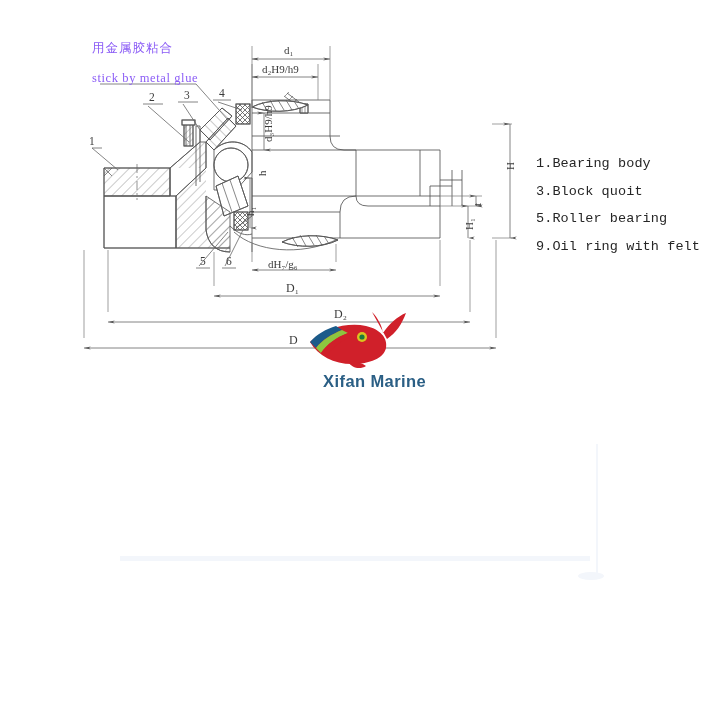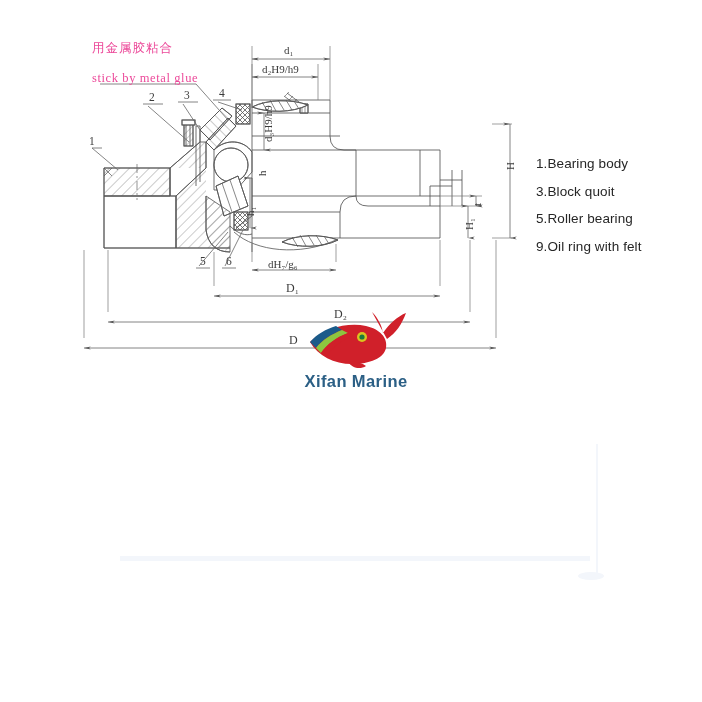--- a/index.html
+++ b/index.html
@@ -7,38 +7,38 @@
   body{
     width:702px;height:702px;position:relative;overflow:hidden;
     font-family:"Liberation Serif", serif;
     color:#2b2b2b;
   }
   #drawing-root{position:absolute;inset:0;}
   svg.sheet{position:absolute;left:0;top:0;width:702px;height:702px;display:block;}
 
   .legend{
     position:absolute;left:536px;top:150px;width:165px;
-    font-family:Liberation Sans, sans-serif;
+    font-family:Liberation Mono, monospace;
     font-size:13.5px;line-height:27.5px;color:#262626;
     letter-spacing:.1px;
   }
   .legend div{white-space:nowrap;}
 
   .brandwrap{position:absolute;left:286px;top:306px;width:140px;height:95px;}
   .brandwrap svg{display:block;}
   .brandtext{
-    position:absolute;left:0;top:66px;width:140px;text-align:center;
+    position:absolute;left:0;top:66px;width:140px;text-align:right;
     font-family:"Liberation Sans", sans-serif;
     font-weight:bold;font-size:16.5px;letter-spacing:.4px;
     color:#2b5f85;
   }
 
   .note{
     position:absolute;left:92px;top:38px;
-    font-size:13px;line-height:19px;color:#ec4899;
+    font-size:13px;line-height:19px;color:#8b5cf6;
     white-space:nowrap;
   }
   .note .cn{font-family:"DejaVu Sans", sans-serif;font-size:12.5px;letter-spacing:1px;}
   .note .en{font-family:"Liberation Serif", serif;font-size:12.5px;letter-spacing:.6px;margin-top:12px;}
 
   
   .dim{
     position:absolute;font-family:"Liberation Serif", serif;
     font-size:11px;color:#3a3a3a;white-space:nowrap;
   }

